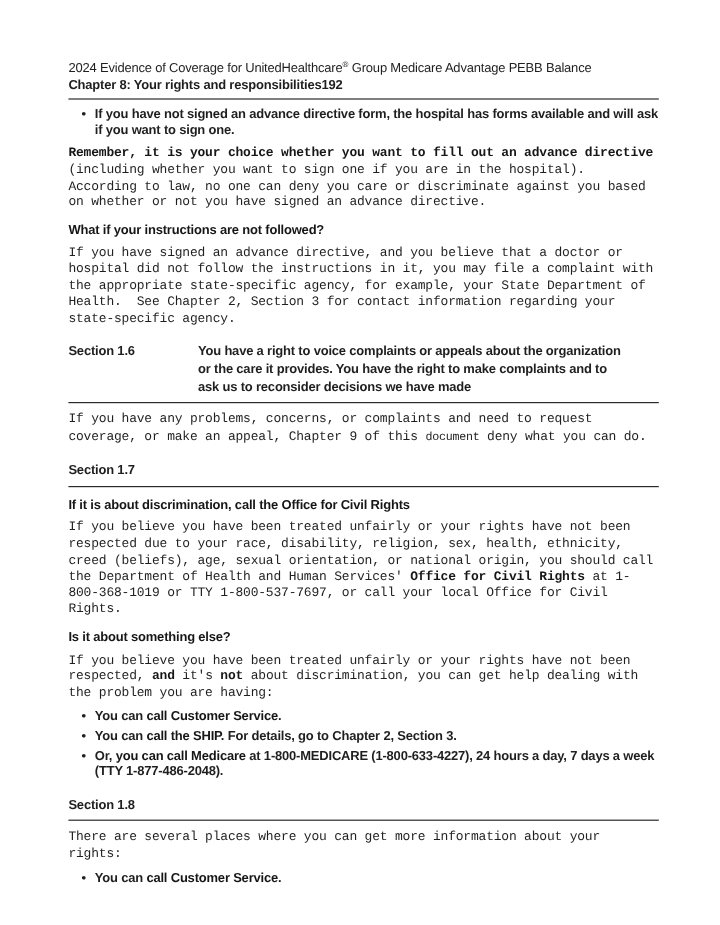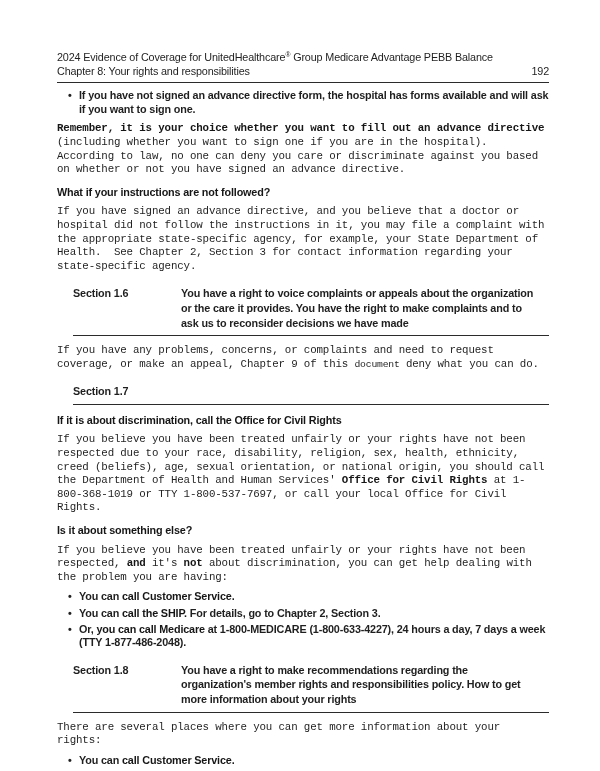--- a/index.html
+++ b/index.html
@@ -10,33 +10,33 @@
     padding:48px 51px 0 57px;
     background:#ffffff;
     font-family:"Liberation Sans", sans-serif;
     font-size:10.8px;
     line-height:13.6px;
     letter-spacing:-0.15px;
     color:#1f1f1f;
     overflow:hidden;
   }
   .doc-header { border-bottom:1.6px solid #2b2b2b; padding-bottom:4px; }
-  .hdr-row { display:flex; justify-content:space-between; align-items:flex-end; }
+  .hdr-row { display:flex; justify-content:flex-start; align-items:flex-end;font-weight:bold; }
   .sup { font-size:0.62em; vertical-align:4px; letter-spacing:0; }
   main p { margin:6px 0;font-family:Liberation Mono, monospace; }
   main h3 { font-size:10.8px; line-height:13.6px; margin:9px 0 2px 0; font-weight:bold; }
   .bullets { list-style:none; margin:6px 0; padding:0 0 0 11px;font-weight:bold; }
   .bullets li { position:relative; padding-left:11px; margin:0 0 2.5px 0; }
   .bullets li::before { content:"\2022"; position:absolute; left:0; top:0; }
   .sec-head {
     display:flex;
     font-weight:bold;
     border-bottom:1.6px solid #2b2b2b;
     padding-bottom:5px;
-    margin:13px 0 8px 16px;
+    margin:13px 0 8px 0;
     line-height:14.6px;
   }
   .sec-label { width:108px; flex-shrink:0; }
   .sec-title { flex:1; }
   b, h3 { color:#161616; }
   .alt { font-size:0.9em; letter-spacing:-0.2px;text-align:right; }
 </style>
 </head>
 <body>
 
@@ -83,21 +83,20 @@
     <p><span>If you believe you have been treated unfairly or your rights have not been respected, </span><b>and</b><span> it's </span><b>not</b><span> about discrimination, you can get help dealing with the problem you are having:</span></p>
 
     <ul class="bullets">
       <li><span>You can </span><b>call Customer Service</b><span>.</span></li>
       <li><span>You can </span><b>call the SHIP.</b><span> For details, go to Chapter 2, Section 3.</span></li>
       <li><span>Or, </span><b>you can call Medicare</b><span> at 1-800-MEDICARE (1-800-633-4227), 24 hours a day, 7 days a week (TTY 1-877-486-2048).</span></li>
     </ul>
 
     <section class="sec-head">
       <div class="sec-label">Section 1.8</div>
-      <div class="sec-title">You have a right to make recommendations regarding the<br>organization's member rights and responsibilities policy. How to get<br>more information about your rights</div>
     </section>
 
     <p><span>There are several places where you can get more information about your rights:</span></p>
 
     <ul class="bullets">
       <li><span>You can </span><b>call Customer Service</b><span>.</span></li>
     </ul>
 
   </main>
 </div>

